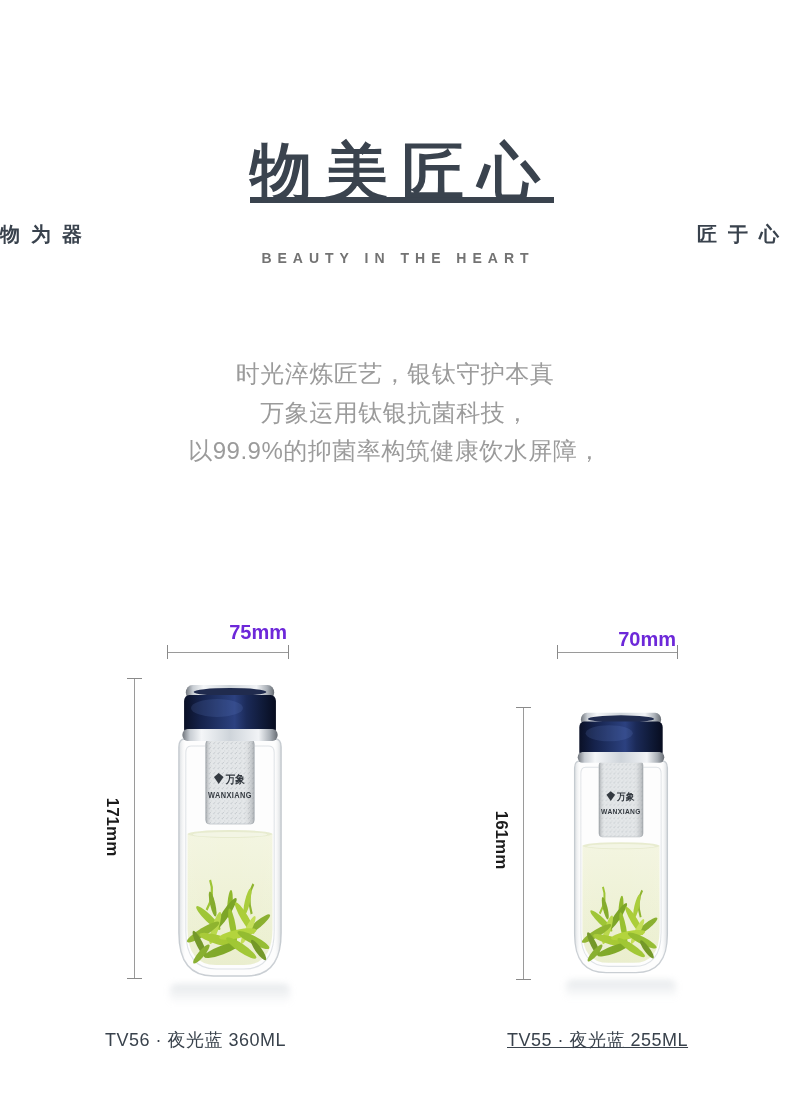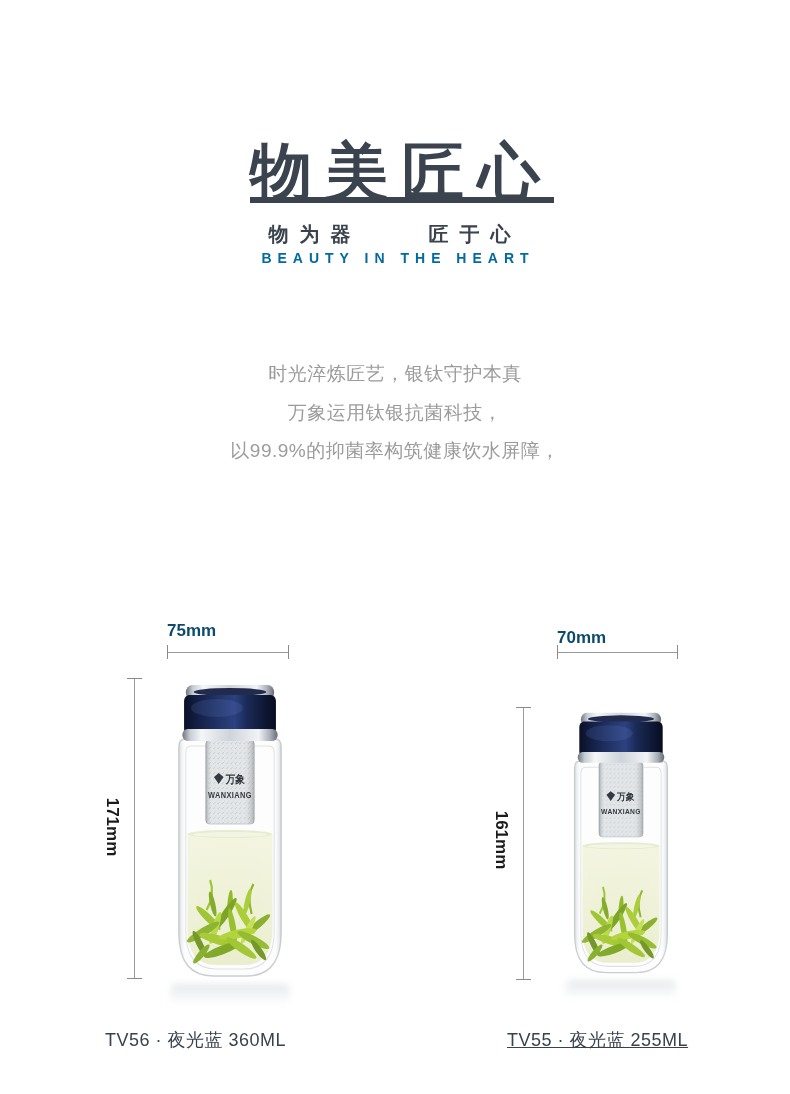--- a/index.html
+++ b/index.html
@@ -4,43 +4,43 @@
 <style>
   html,body{margin:0;padding:0;background:#fff;}
   .canvas{position:relative;width:790px;height:1094px;background:#ffffff;overflow:hidden;
           font-family:"Liberation Sans", sans-serif;}
 
   
   .title{position:absolute;top:134px;left:0;width:790px;height:76px;line-height:76px;
          text-align:center;font-size:62px;font-weight:900;color:#3a434e;
          letter-spacing:14px;text-indent:14px;text-decoration:underline;}
   .subtitle-row{position:absolute;top:221px;left:0;width:790px;display:flex;
-                justify-content:center;gap:67px;}
+                justify-content:space-between;gap:67px;}
   .subtitle-row span{font-size:20px;font-weight:800;color:#39424d;
                      letter-spacing:11px;text-indent:0;}
   .subtitle-en{position:absolute;top:250px;left:0;width:790px;text-align:center;
-               font-size:14px;font-weight:600;color:#0369a1;letter-spacing:6px;text-indent:6px;}
+               font-size:14px;font-weight:600;color:#737373;letter-spacing:6px;text-indent:6px;}
 
   
   .stamp-wrap{position:absolute;top:313px;left:0;width:790px;display:flex;justify-content:center;}
   .stamp{position:relative;border:2px solid rgba(189,56,46,.85);border-radius:2px;
          padding:2px 9px;color:#bd382e;font-size:16px;font-weight:800;letter-spacing:3px;
          text-indent:3px;font-family:"Liberation Serif", serif;}
   .stamp::before,.stamp::after{content:"";position:absolute;top:1px;bottom:1px;width:3px;
          background:linear-gradient(rgba(189,56,46,.8) 0 34%,rgba(189,56,46,0) 34% 46%,rgba(189,56,46,.75) 46% 100%);
          border-radius:1px;}
   .stamp::before{left:-8px;}
   .stamp::after{right:-8px;}
 
   
   .intro{position:absolute;top:355px;left:0;width:790px;text-align:center;
-         font-size:19px;line-height:38.6px;color:#9b9b9b;letter-spacing:.5px;}
-
-  
-  .dim-w-label{position:absolute;text-align:left;font-size:17px;font-weight:600;color:#0c4a6e;}
+         font-size:24px;line-height:38.6px;color:#9b9b9b;letter-spacing:.5px;}
+
+  
+  .dim-w-label{position:absolute;text-align:right;font-size:20px;font-weight:600;color:#6d28d9;}
   .hline{position:absolute;height:14px;border-left:1px solid #8a8a8a;border-right:1px solid #8a8a8a;}
   .hline::before{content:"";position:absolute;left:0;right:0;top:7px;border-top:1px solid #9a9a9a;}
   .vline{position:absolute;width:15px;border-top:1px solid #8a8a8a;border-bottom:1px solid #8a8a8a;}
   .vline::before{content:"";position:absolute;top:0;bottom:0;left:7px;border-left:1px solid #9a9a9a;}
   .dim-v-label{position:absolute;width:90px;height:20px;line-height:20px;text-align:center;
                transform:rotate(90deg);font-size:17px;font-weight:600;color:#1b1b1b;}
 
   
   .bottle{position:absolute;}
   .reflection{position:absolute;border-radius:6px;filter:blur(3px);

